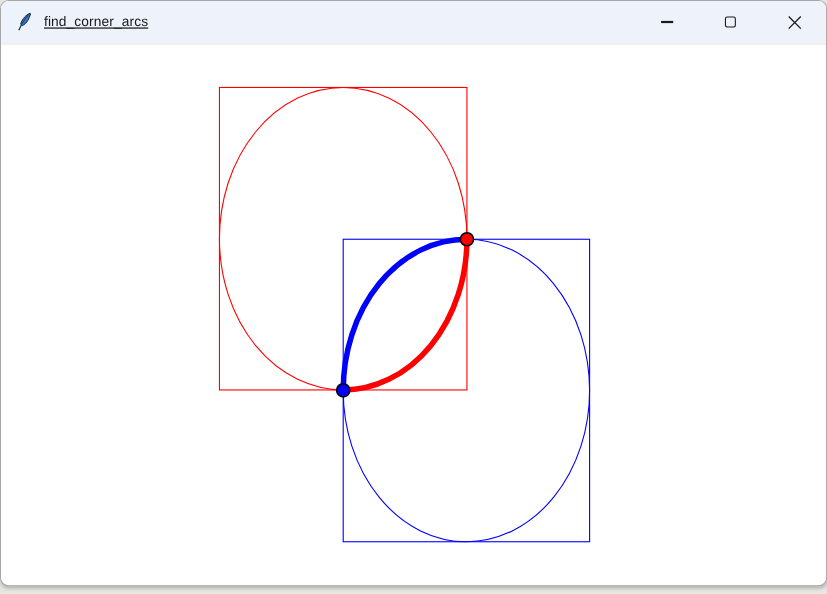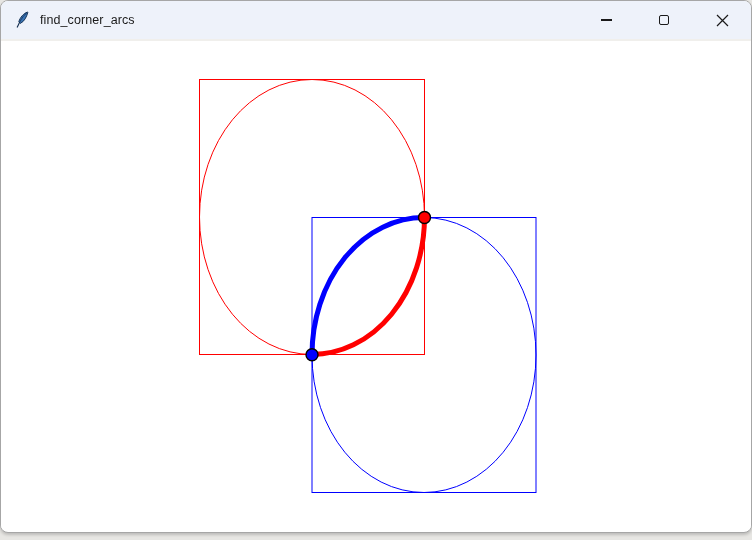--- a/index.html
+++ b/index.html
@@ -2,21 +2,21 @@
 <html><head>
 <meta charset="utf-8">
 <style>
   * { margin:0; padding:0; box-sizing:border-box; }
   html,body { width:752px; height:540px; overflow:hidden; background:#e7e6e3;
               font-family:"Liberation Sans", sans-serif; }
   .window { position:absolute; left:0; top:0; width:752px; height:533px;
             background:#fff; border:1px solid #a6a6a6; border-radius:8px;
             overflow:hidden; box-shadow:0 2px 3px rgba(0,0,0,.18); }
   .titlebar { height:40px; display:flex; align-items:center;
-              border-bottom:2px solid #f0efec; }
+              border-bottom:2px solid #f0efec;text-decoration:underline; }
   .app-icon { margin-left:13px; width:16px; height:18px; flex:0 0 auto; }
   .title { margin-left:10px; font-size:12.5px; color:#1a1a1a; letter-spacing:.1px; }
   .controls { margin-left:auto; display:flex; height:100%; }
   .ctrl { width:58px; height:100%; display:flex; align-items:center;
           justify-content:center; cursor:default; }
   .glyph-min { width:11px; height:1.2px; background:#1a1a1a; }
   .glyph-max { width:10px; height:10px; border:1.2px solid #1a1a1a; border-radius:2px; }
   .canvas { position:relative; width:750px; height:489px; background:#ffffff; }
   .canvas svg { position:absolute; left:0; top:0; }
 </style>

